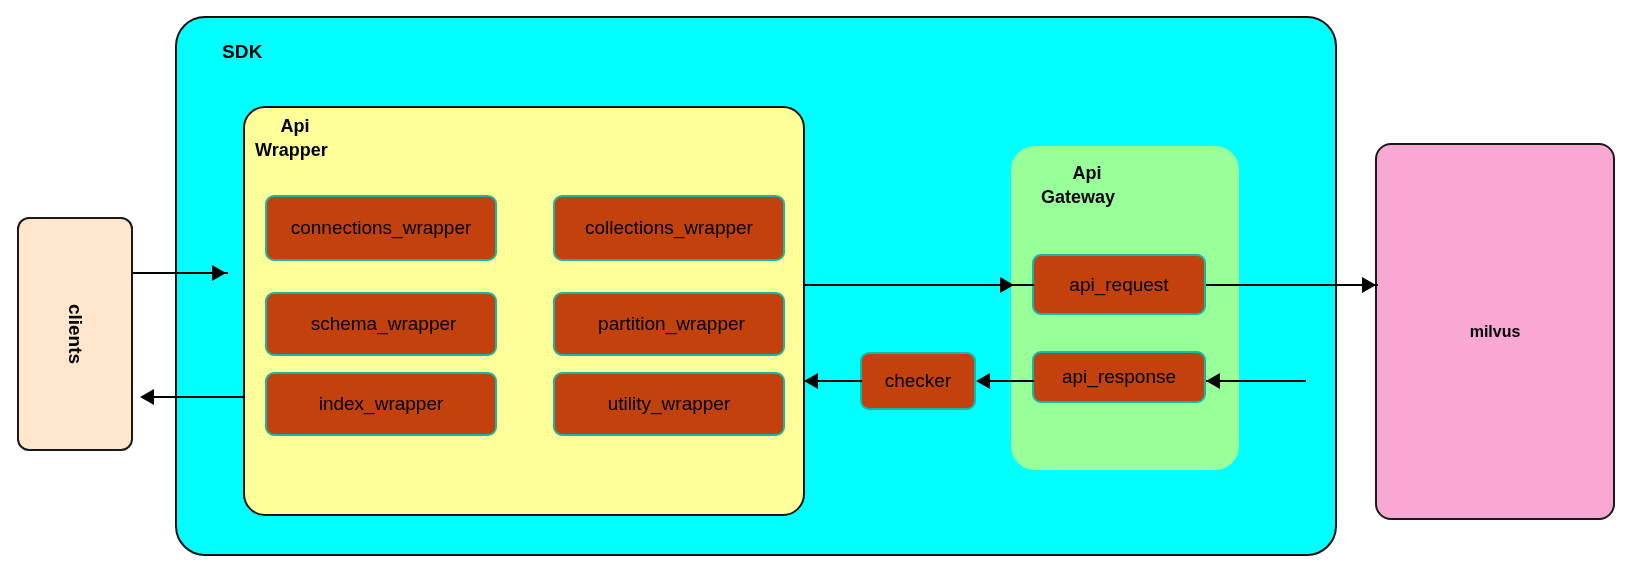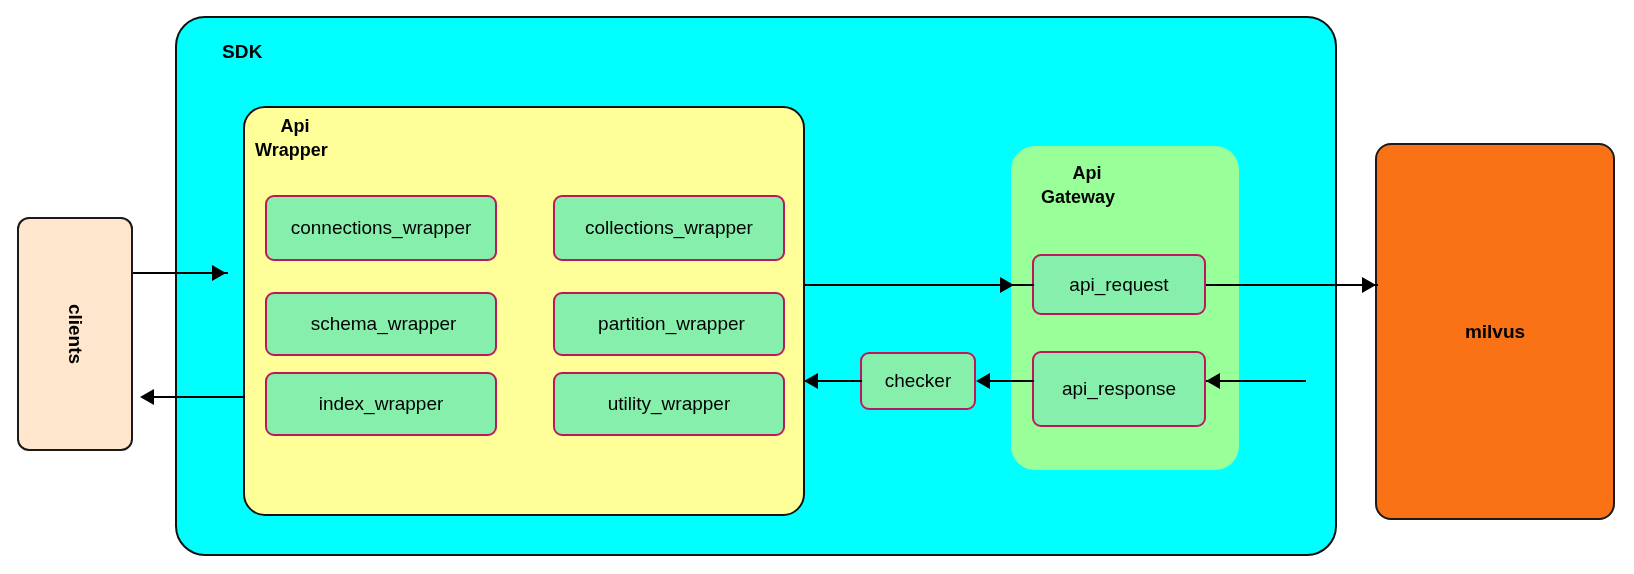--- a/index.html
+++ b/index.html
@@ -85,22 +85,22 @@
     font-size: 18px;
     font-weight: bold;
     line-height: 1.32;
     width: 160px;
   }
   .gateway-label .l1 { display: block; text-align: center; width: 92px; }
   .gateway-label .l2 { display: block; text-align: left; }
 
   
   .node {
-    background: #86efac;
-    border: 2px solid #be185d;
+    background: #c2410c;
+    border: 2px solid #14b8a6;
     border-radius: 9px;
     font-size: 19px;
     text-align: center;
     padding: 0 4px;
   }
 
   
   .clients-box {
     left: 17px;
     top: 217px;
@@ -116,37 +116,37 @@
     font-size: 19px;
     font-weight: bold;
   }
 
   
   .milvus-box {
     left: 1375px;
     top: 143px;
     width: 240px;
     height: 377px;
-    background: #f97316;
+    background: #f9a8d4;
     border: 2px solid #1a1a1a;
     border-radius: 16px;
-    font-size: 19px;
+    font-size: 16px;
     font-weight: bold;
   }
 
   
   .w-l { left: 265px; width: 232px; }
   .w-r { left: 553px; width: 232px; }
   .r1 { top: 195px; height: 66px; }
   .r2 { top: 292px; height: 64px; padding-left: 9px; }
   .r3 { top: 372px; height: 64px; }
 
   
   .api-request  { left: 1032px; top: 254px; width: 174px; height: 61px; }
-  .api-response { left: 1032px; top: 351px; width: 174px; height: 76px; }
+  .api-response { left: 1032px; top: 351px; width: 174px; height: 52px; }
 
   
   .checker-box { left: 860px; top: 352px; width: 116px; height: 58px; }
 
   
   .conn {
     position: absolute;
     background: #000000;
     height: 2px;
   }

